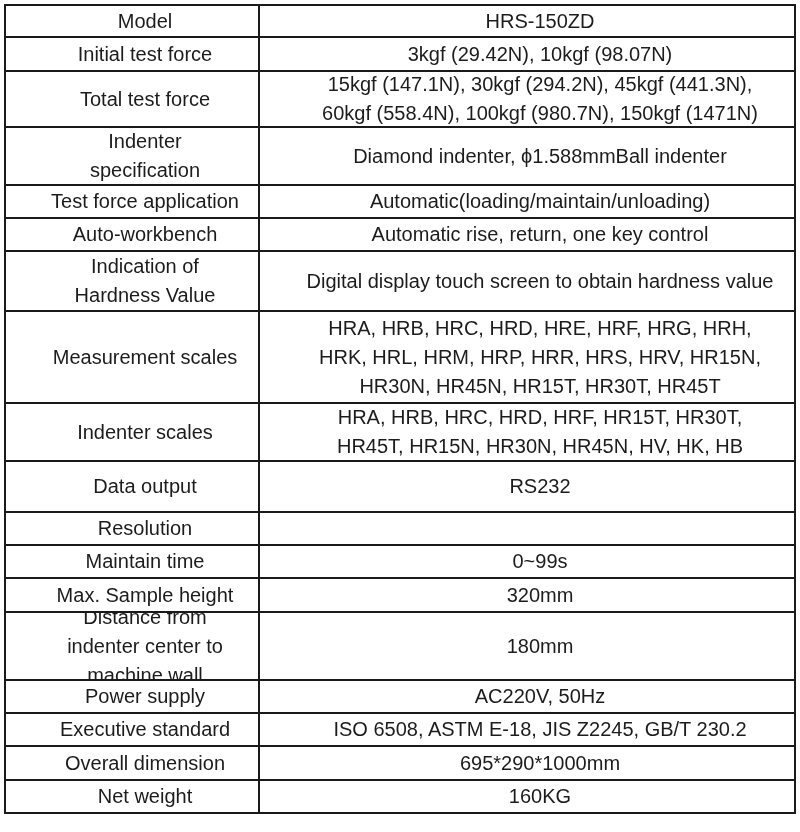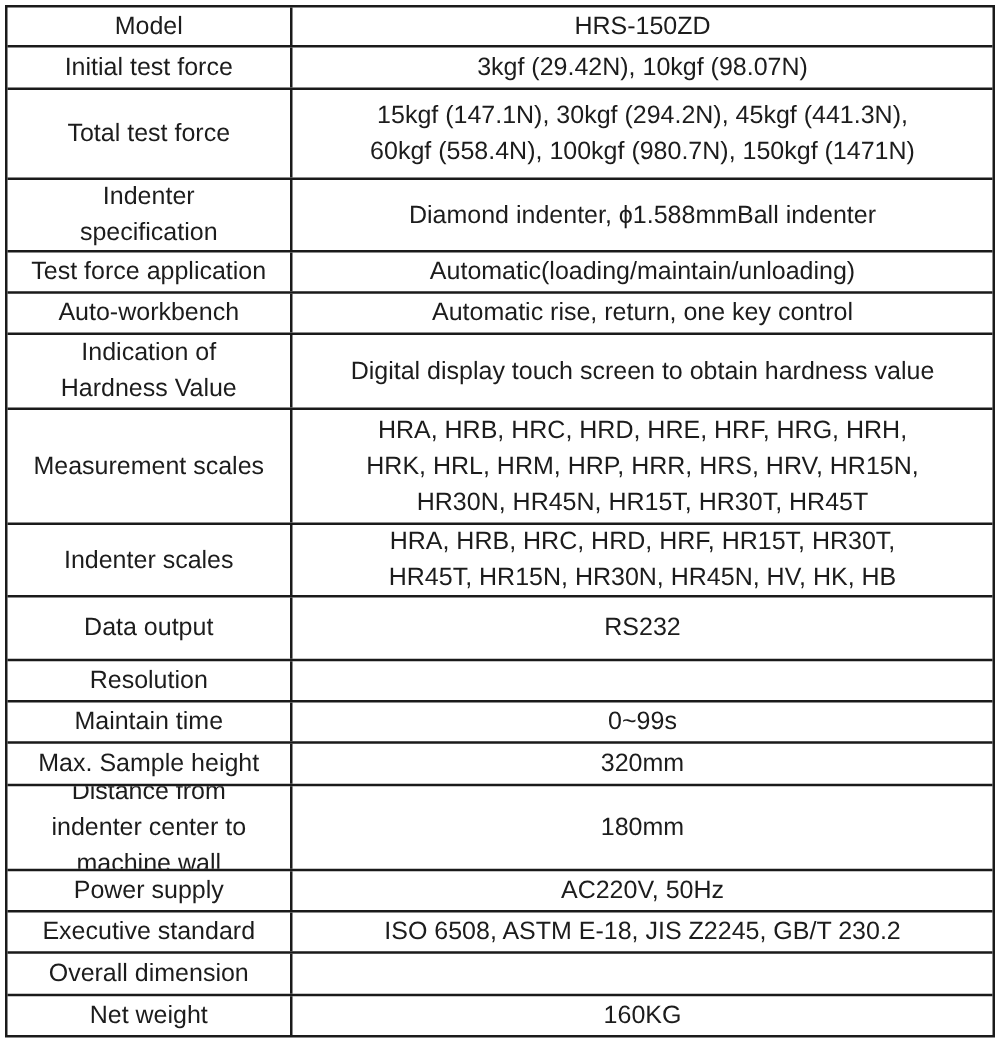--- a/index.html
+++ b/index.html
@@ -25,20 +25,21 @@
   .cell {
     display: flex;
     align-items: center;
     justify-content: center;
     text-align: center;
     font-size: 20px;
     line-height: 29px;
     white-space: pre-line;
     padding: 0 6px;
     overflow: hidden;
+    margin-left: 26px;
   }
   .label-cell {
     flex: 0 0 228px;
     border-right: 2px solid #1a1a1a;
   }
   .value-cell { flex: 1 1 auto; }
 </style>
 </head>
 <body>
 
@@ -47,21 +48,21 @@
   <div class="row" style="height:32px">
     <div class="cell label-cell">Model</div>
     <div class="cell value-cell">HRS-150ZD</div>
   </div>
 
   <div class="row" style="height:34px">
     <div class="cell label-cell">Initial test force</div>
     <div class="cell value-cell">3kgf (29.42N), 10kgf (98.07N)</div>
   </div>
 
-  <div class="row" style="height:72px">
+  <div class="row" style="height:56px">
     <div class="cell label-cell">Total test force</div>
     <div class="cell value-cell">15kgf (147.1N), 30kgf (294.2N), 45kgf (441.3N),
 60kgf (558.4N), 100kgf (980.7N), 150kgf (1471N)</div>
   </div>
 
   <div class="row" style="height:58px">
     <div class="cell label-cell">Indenter
 specification</div>
     <div class="cell value-cell">Diamond indenter, ϕ1.588mmBall indenter</div>
   </div>
@@ -126,20 +127,21 @@
     <div class="cell value-cell">AC220V, 50Hz</div>
   </div>
 
   <div class="row" style="height:33px">
     <div class="cell label-cell">Executive standard</div>
     <div class="cell value-cell">ISO 6508, ASTM E-18, JIS Z2245, GB/T 230.2</div>
   </div>
 
   <div class="row" style="height:34px">
     <div class="cell label-cell">Overall dimension</div>
+    <div class="cell value-cell">695*290*1000mm</div>
   </div>
 
   <div class="row last" style="height:31px">
     <div class="cell label-cell">Net weight</div>
     <div class="cell value-cell">160KG</div>
   </div>
 
 </div>
 
 </body></html>

